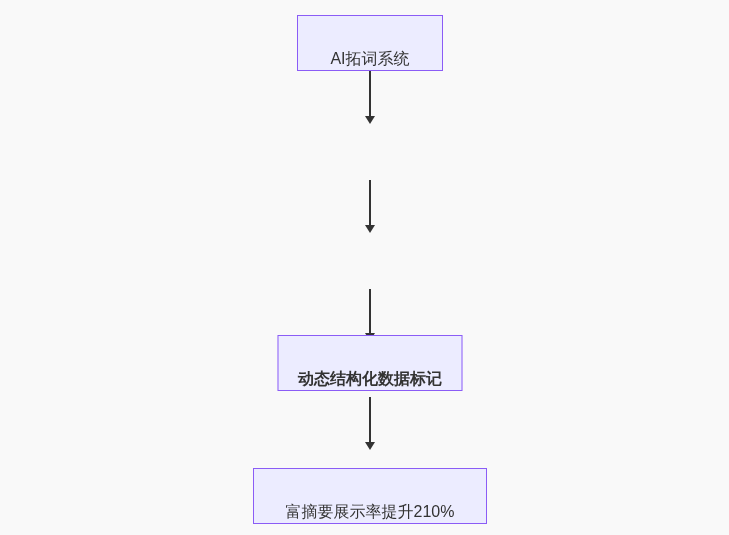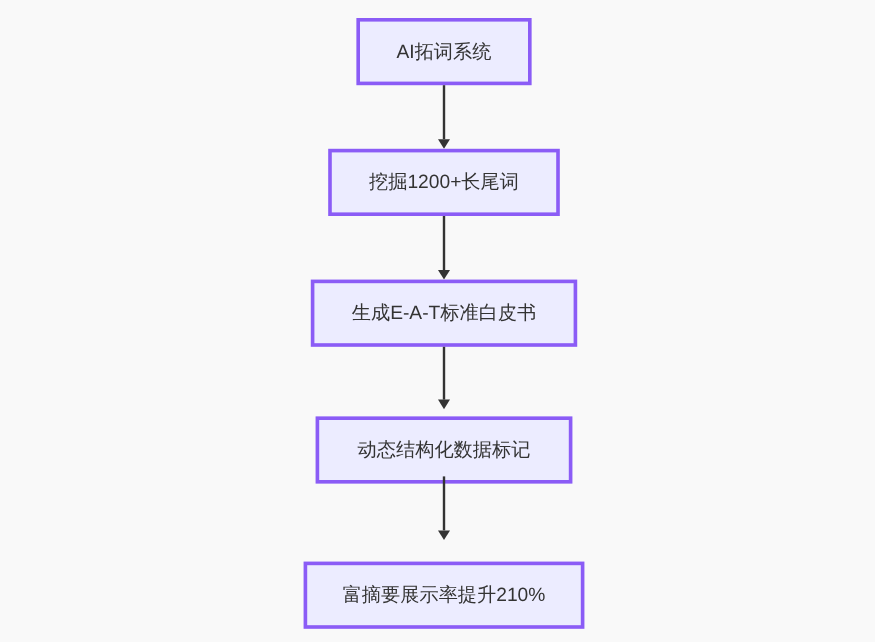--- a/index.html
+++ b/index.html
@@ -15,32 +15,32 @@
     background: #f9f9f9;
     overflow: hidden;
   }
   .node {
     position: absolute;
     left: 370px;
     transform: translateX(-50%);
     height: 56px;
     box-sizing: border-box;
     background: #ECECFF;
-    border: 3px solid #8b5cf6;
+    border: 1px solid #8b5cf6;
     display: flex;
-    align-items: center;
+    align-items: flex-end;
     justify-content: center;
     font-size: 16px;
     color: #333333;
     white-space: nowrap;
   }
   .n1 { top: 15px;  width: 146px; }
   .n2 { top: 124px; width: 193px; }
   .n3 { top: 233px; width: 222px; }
-  .n4 { top: 347px; width: 214px; }
+  .n4 { top: 335px; width: 185px; font-weight: bold; }
   .n5 { top: 468px; width: 234px; }
 
   .edge {
     position: absolute;
     left: 365px;
     width: 10px;
   }
   .e1 { top: 71px;  height: 53px; }
   .e2 { top: 180px; height: 53px; }
   .e3 { top: 289px; height: 52px; }
@@ -71,32 +71,26 @@
 
   <div class="node n1">
     <span>AI拓词系统</span>
   </div>
 
   <div class="edge e1">
     <div class="line"></div>
     <div class="head"></div>
   </div>
 
-  <div class="node n2">
-    <span>挖掘1200+长尾词</span>
-  </div>
 
   <div class="edge e2">
     <div class="line"></div>
     <div class="head"></div>
   </div>
 
-  <div class="node n3">
-    <span>生成E-A-T标准白皮书</span>
-  </div>
 
   <div class="edge e3">
     <div class="line"></div>
     <div class="head"></div>
   </div>
 
   <div class="node n4">
     <span>动态结构化数据标记</span>
   </div>
 

